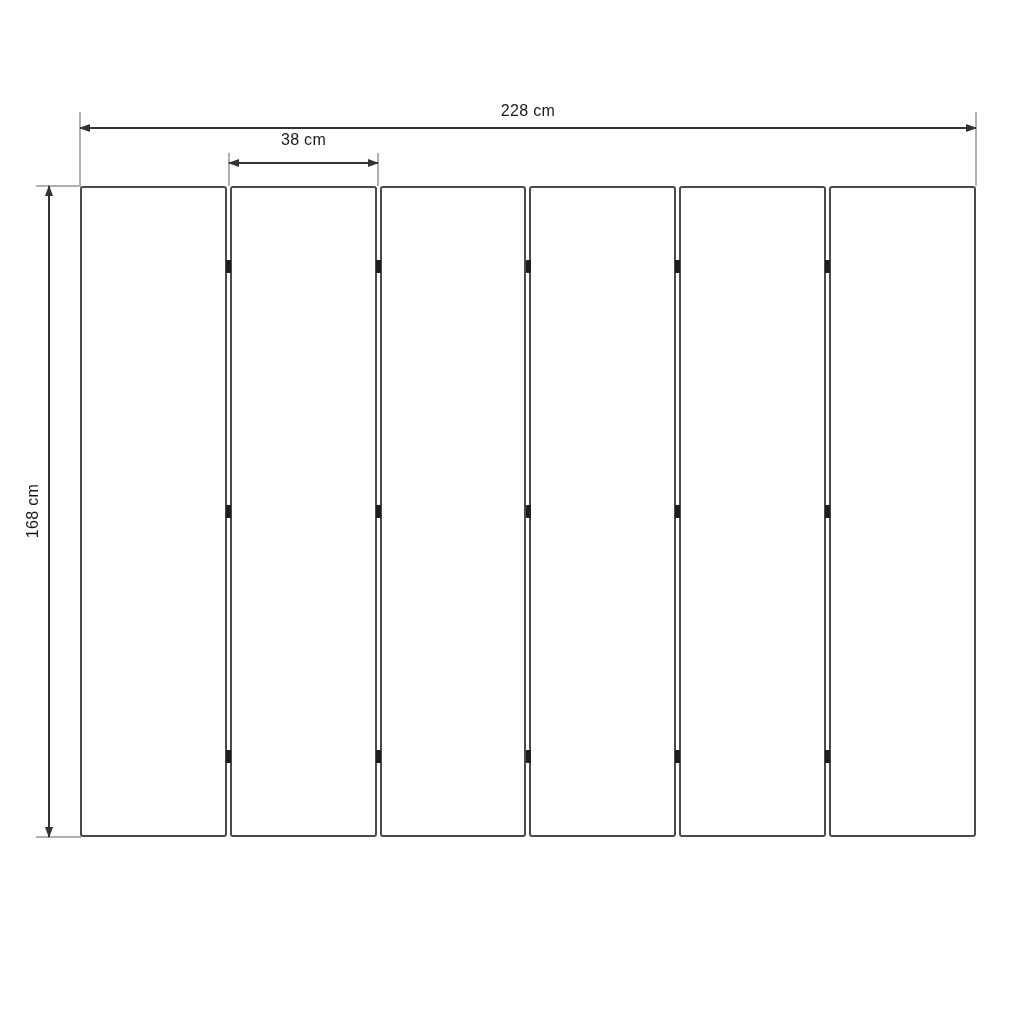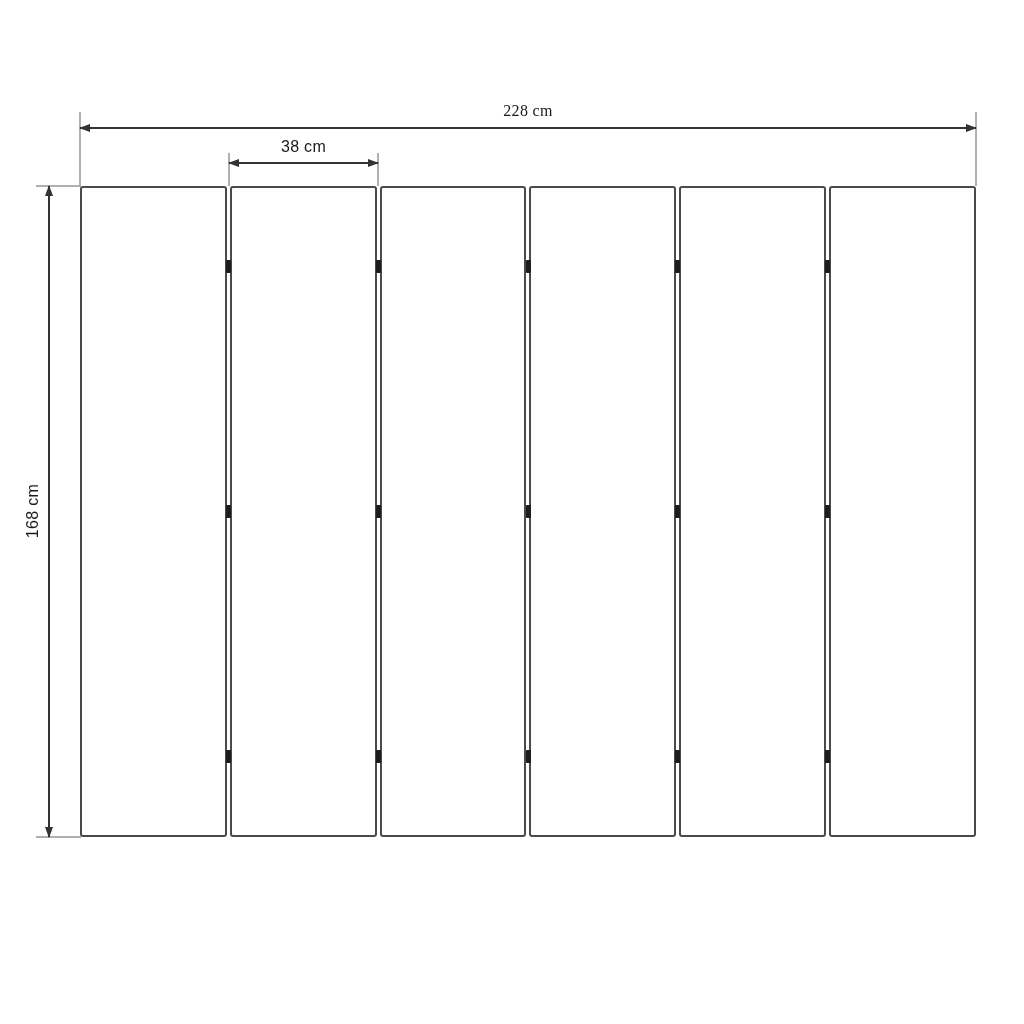--- a/index.html
+++ b/index.html
@@ -79,27 +79,27 @@
   <div class="ext v" style="left:228px;top:153px;height:33px;"></div>
   <div class="ext v" style="left:377px;top:153px;height:33px;"></div>
 
   <div class="ext h" style="left:36px;top:185px;width:45px;"></div>
   <div class="ext h" style="left:36px;top:836px;width:45px;"></div>
 
   <div class="dim-line h" style="left:80px;top:127px;width:896px;">
     <i class="ah ah-left"></i>
     <i class="ah ah-right"></i>
   </div>
-  <div class="dim-label center" style="left:80px;top:101px;width:896px;font-family:Liberation Serif, serif;">228 cm</div>
+  <div class="dim-label center" style="left:80px;top:101px;width:896px;">228 cm</div>
 
   <div class="dim-line h" style="left:229px;top:162px;width:149px;">
     <i class="ah ah-left"></i>
     <i class="ah ah-right"></i>
   </div>
-  <div class="dim-label center" style="left:229px;top:137px;width:149px;">38 cm</div>
+  <div class="dim-label center" style="left:229px;top:130px;width:149px;">38 cm</div>
 
   <div class="dim-line v" style="left:48px;top:186px;height:651px;">
     <i class="ah ah-up"></i>
     <i class="ah ah-down"></i>
   </div>
   <div class="dim-label" id="label-height">168 cm</div>
 
   <div id="panels">
       <div class="panel"></div>
       <div class="panel"></div>

